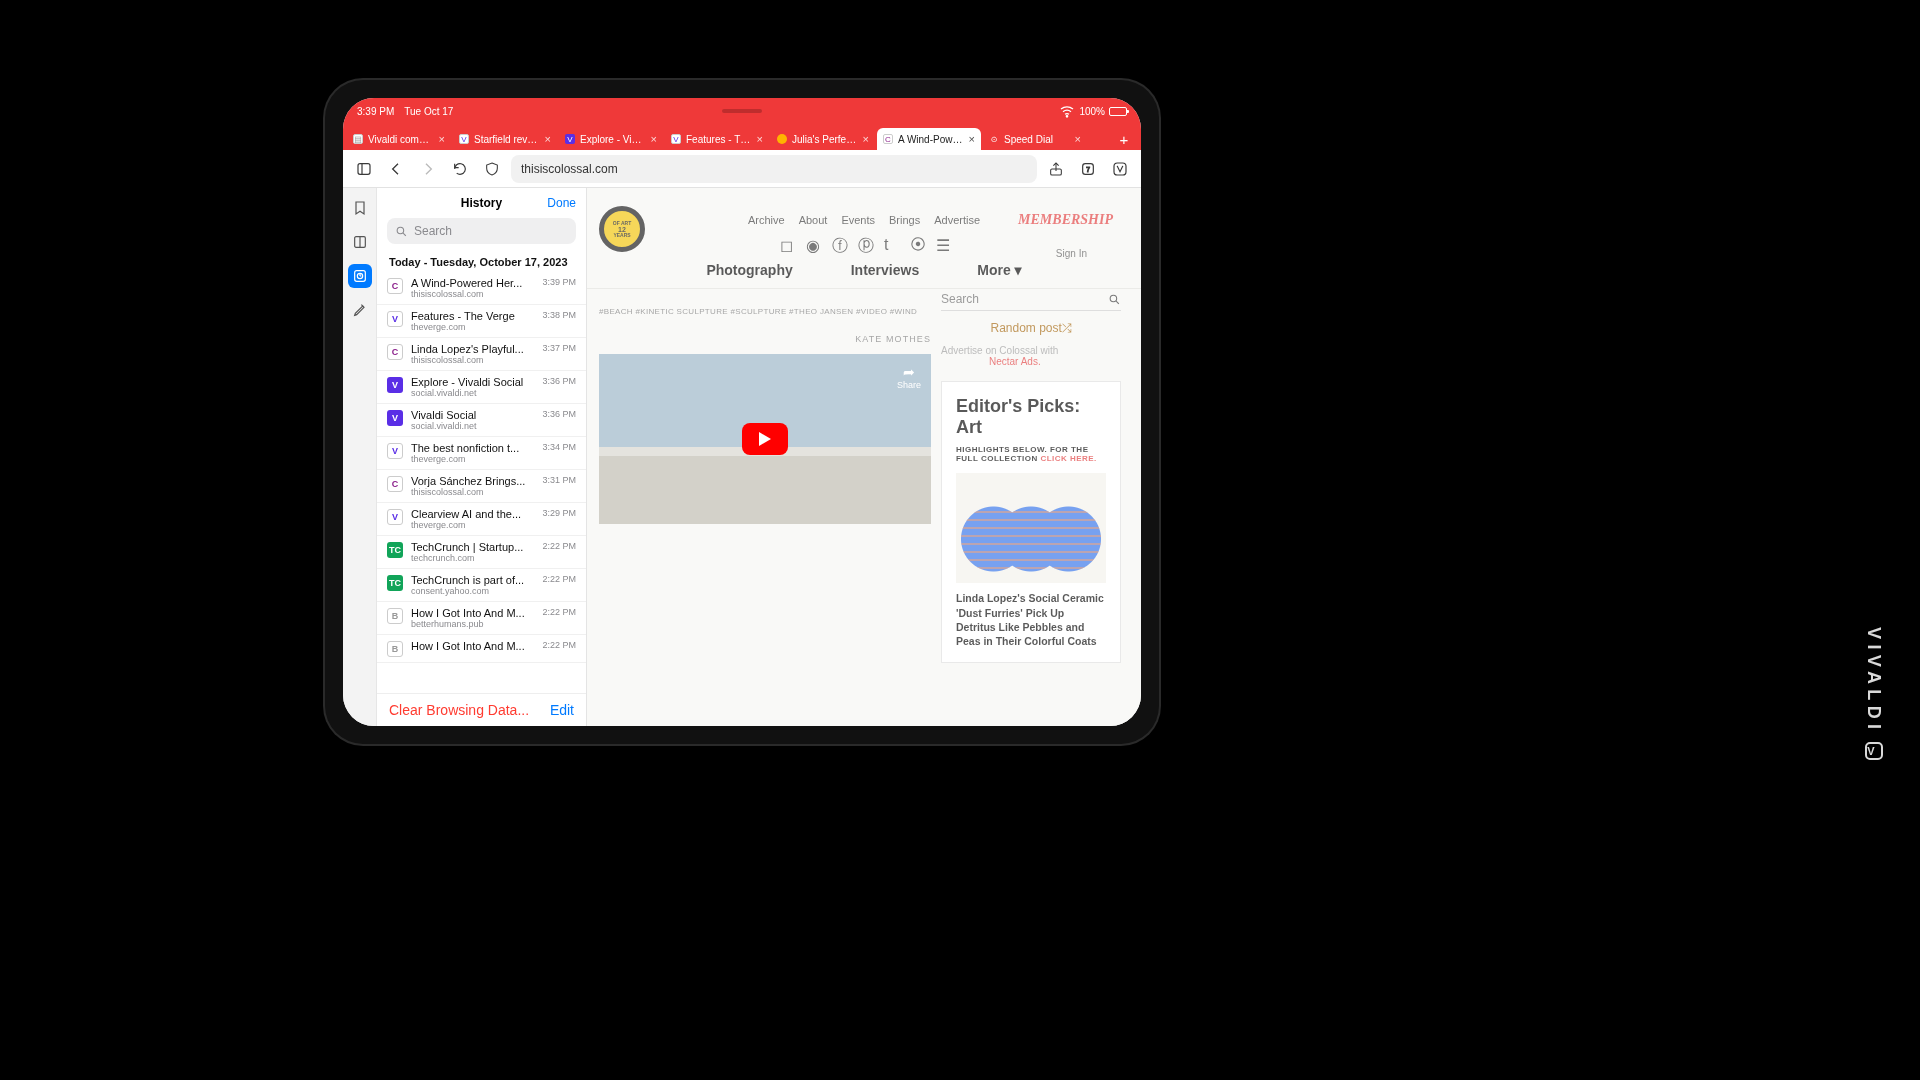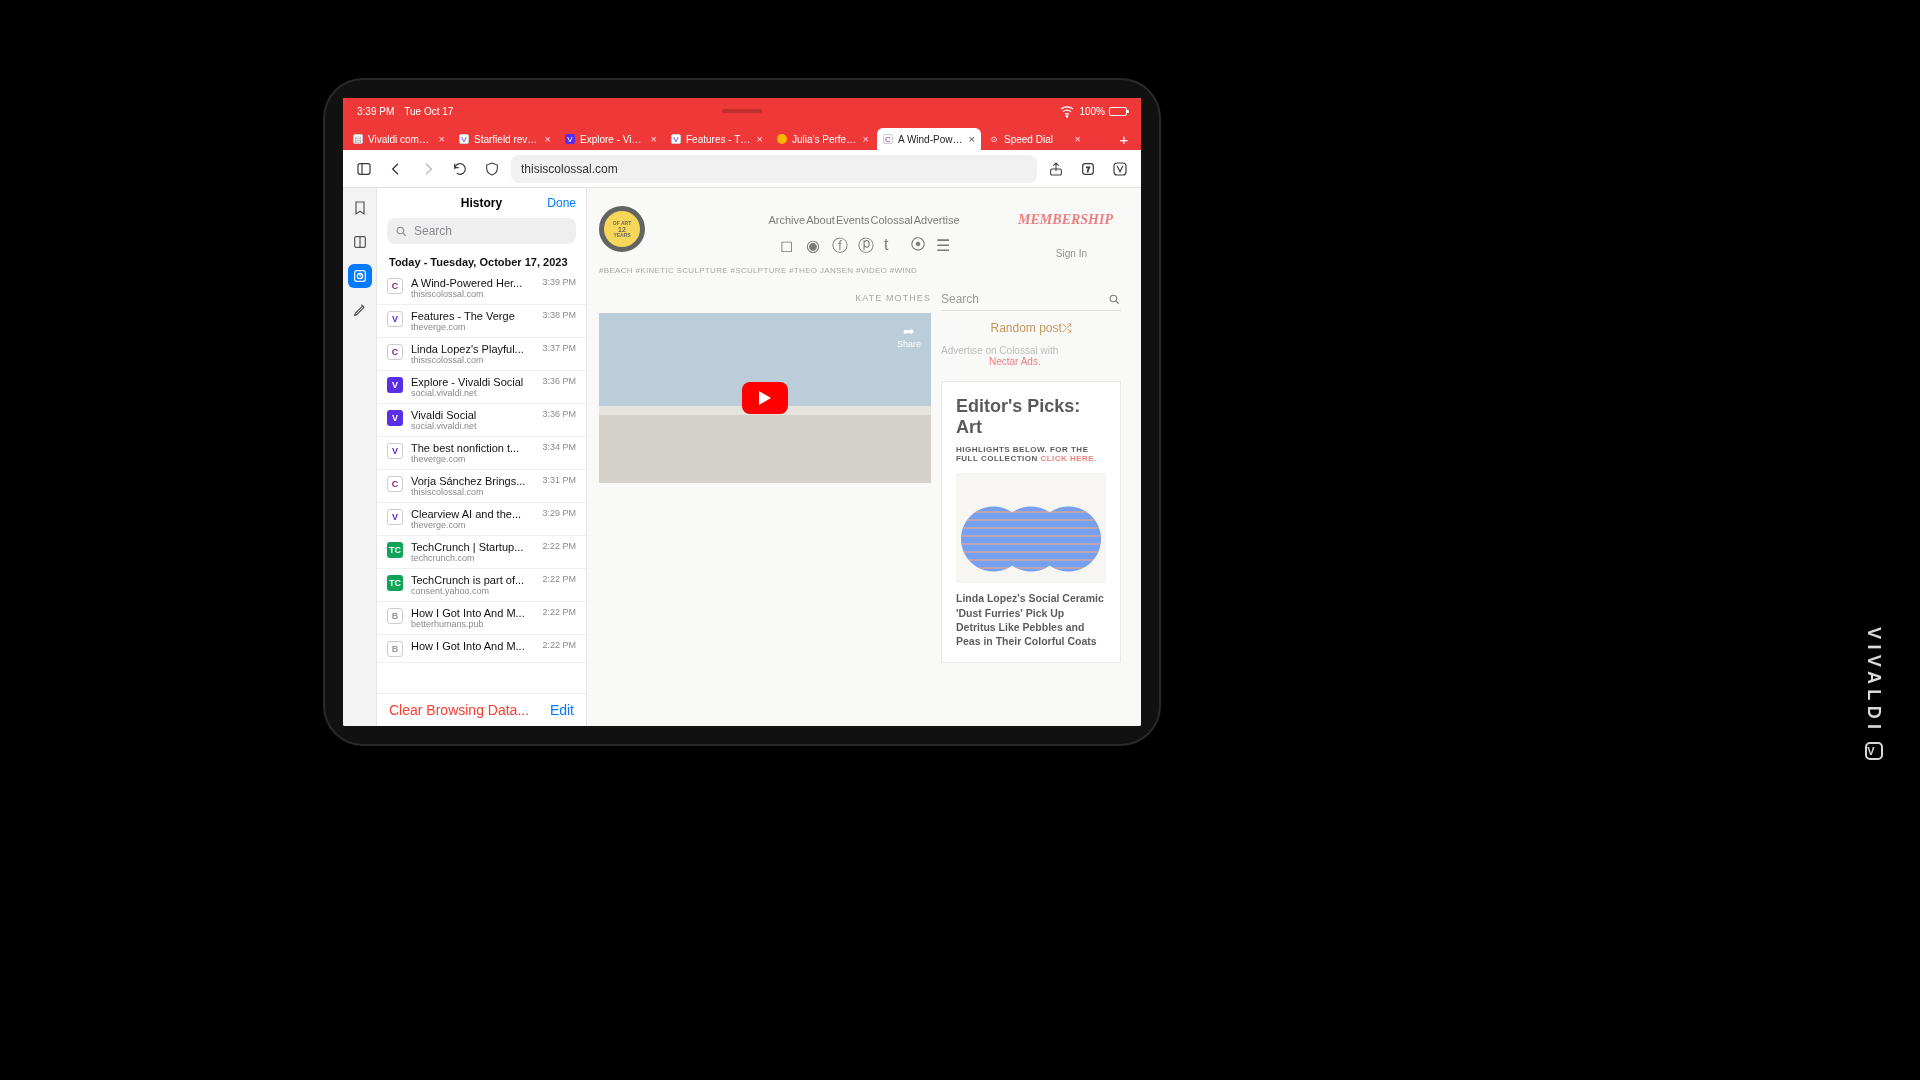--- a/index.html
+++ b/index.html
@@ -1,19 +1,19 @@
 <!DOCTYPE html>
 <html><head>
 <meta charset="utf-8">
 <style>
 * { margin: 0; padding: 0; box-sizing: border-box; font-family: -apple-system, BlinkMacSystemFont, "Segoe UI", Helvetica, Arial, sans-serif; }
 body { background: #000; width: 1920px; height: 1080px; overflow: hidden; position: relative; }
 
 .ipad-frame { position: absolute; left: 325px; top: 80px; width: 834px; height: 664px; background: #111; border-radius: 38px; padding: 18px; box-shadow: 0 0 0 2px #2a2a2a; }
-.ipad-screen { width: 100%; height: 100%; background: #f4f4f4; border-radius: 2px; overflow: hidden; position: relative; }
+.ipad-screen { width: 100%; height: 100%; background: #f4f4f4; border-radius: 31px; overflow: hidden; position: relative; }
 
 .status-bar { height: 26px; background: #ef3939; display: flex; align-items: center; padding: 0 14px; color: #fff; font-size: 10px; font-weight: 500; position: relative; }
 .status-left { display: flex; gap: 10px; }
 .status-center { position: absolute; left: 50%; transform: translateX(-50%); width: 40px; height: 4px; background: rgba(0,0,0,0.2); border-radius: 3px; top: 11px; }
 .status-right { margin-left: auto; display: flex; align-items: center; gap: 4px; }
 .battery { width: 18px; height: 9px; border: 1px solid #fff; border-radius: 2px; position: relative; }
 .battery::after { content:""; position:absolute; right:-3px; top:2px; width:2px; height:3px; background:#fff; border-radius: 0 1px 1px 0;}
 .battery-fill { background:#fff; width:100%; height:100%; border-radius:1px;}
 
 .tab-strip { height: 26px; background: #ef3939; display: flex; align-items: flex-end; padding: 0 4px; gap: 2px; }
@@ -45,21 +45,21 @@
 .h-texts { flex:1; min-width:0; }
 .h-title { font-size:11px; color:#111; white-space:nowrap; overflow:hidden; text-overflow:ellipsis; }
 .h-url { font-size:9px; color:#8a8a8e; white-space:nowrap; overflow:hidden; text-overflow:ellipsis; }
 .h-time { font-size:9px; color:#8a8a8e; white-space:nowrap; }
 .history-foot { display:flex; justify-content:space-between; padding:8px 12px; font-size:14px; border-top:1px solid #eee; }
 .clear-link { color:#ff3b30; cursor:pointer; }
 .edit-link { color:#007aff; cursor:pointer; }
 
 .content { flex:1; background:#f6f6f3; position:relative; overflow:hidden; }
 .overlay { position:absolute; inset:0; background:rgba(255,255,255,.35); pointer-events:none; }
-.site-top { display:flex; align-items:center; justify-content:center; gap:1px; padding: 26px 0 4px; font-size:11px; color:#333; }
+.site-top { display:flex; align-items:center; justify-content:center; gap:14px; padding: 26px 0 4px; font-size:11px; color:#333; }
 .site-top .membership { font-family: cursive; color:#e03a3a; font-weight:700; font-style:italic; font-size:14px; position:absolute; right:28px; }
 .signin { position:absolute; right:54px; top:60px; font-size:10px; color:#555;margin-left:38px; }
 .social-row { display:flex; justify-content:center; gap:14px; margin-top:6px; color:#333; }
 .social-row span { width:12px; height:12px; display:inline-block; }
 .nav2 { display:flex; justify-content:center; gap:58px; font-weight:800; font-size:14px; margin-top:14px; padding-bottom:10px; border-bottom:1px solid #e0e0dc; }
 .rhs { position:absolute; right:20px; top:100px; width:180px; }
 .searchfield { display:flex; align-items:center; justify-content:space-between; border-bottom:1px solid #ccc; padding:4px 0; font-size:12px; color:#666; }
 .random { display:flex; justify-content:center; font-size:12px; color:#a16207; margin-top:10px; }
 .advert { font-size:10px; color:#999; margin-top:10px; }
 .advert .nectar { color:#e03a3a;margin-left:48px; }
@@ -371,34 +371,39 @@
       <div class="content">
         <div class="logo-badge">
           <span style="font-size:5px">OF ART</span>
           <span>12</span>
           <span style="font-size:5px">YEARS</span>
         </div>
         <div class="site-top" id="topnav">
           <span>Archive</span>
             <span>About</span>
             <span>Events</span>
-            <span>Colossal</span>
+            <span>Brings</span>
             <span>Advertise</span>
             <span class="membership">MEMBERSHIP</span>
         </div>
         <div class="signin">Sign In</div>
         <div class="social-row">
           <span>◻</span>
           <span>◉</span>
           <span>ⓕ</span>
           <span>ⓟ</span>
           <span>t</span>
           <span>⦿</span>
           <span>☰</span>
         </div>
+        <div class="nav2" id="nav2">
+            <span>Photography</span>
+            <span>Interviews</span>
+            <span>More ▾</span>
+          </div>
 
         <div class="rhs">
           <div class="searchfield">
             <span>Search</span>
             <svg width="13" height="13" viewBox="0 0 24 24" fill="none" stroke="#333" stroke-width="2">
                 <circle cx="10" cy="10" r="6"></circle>
                 <line x1="15" y1="15" x2="20" y2="20"></line>
               </svg>
           </div>
           <div class="random">

